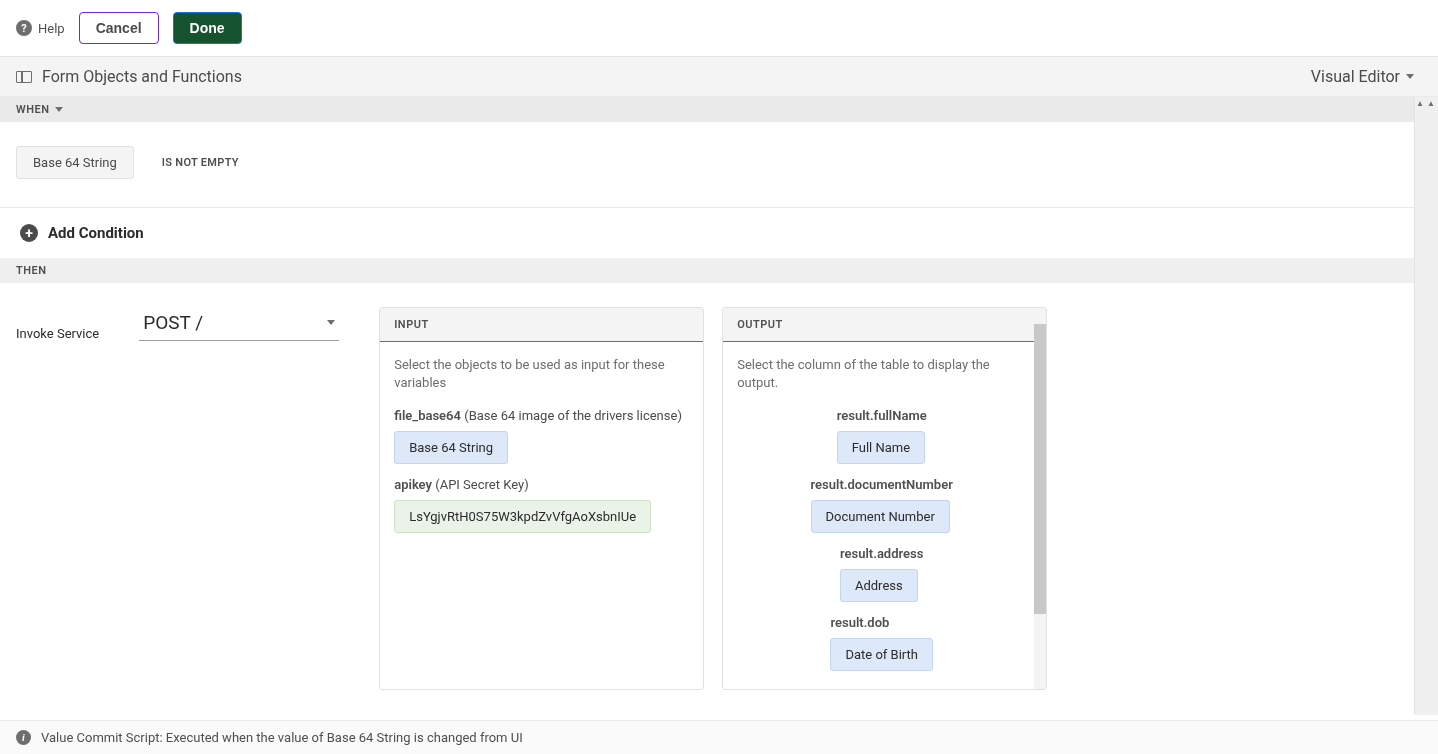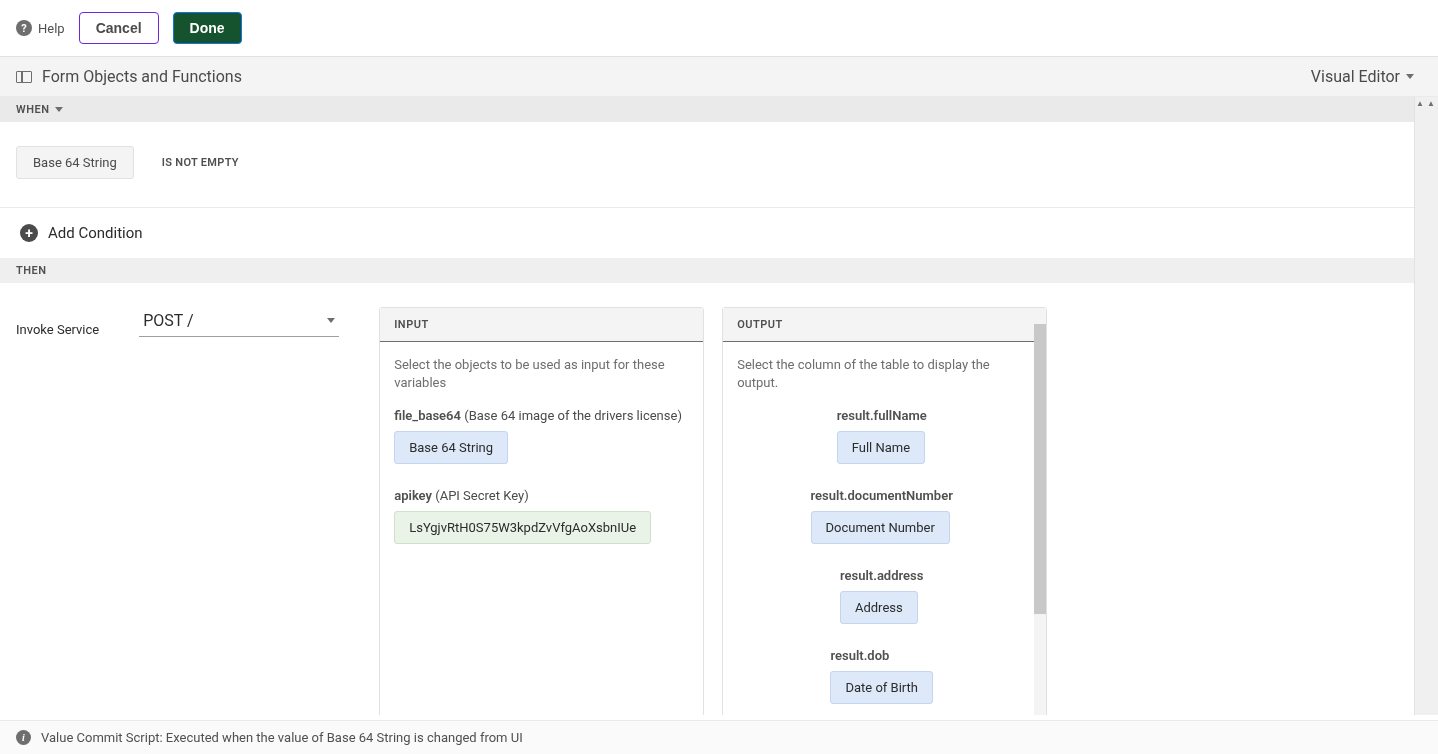--- a/index.html
+++ b/index.html
@@ -30,32 +30,32 @@
 
 .section-bar { background:#eaeaea; padding:6px 16px; font-size:11px; font-weight:600; letter-spacing:.5px; color:#505050; display:flex; align-items:center; gap:6px; }
 .section-bar-light { background:#efefef; }
 
 .when-body { padding:24px 16px 28px; display:flex; align-items:center; gap:28px; border-bottom:1px solid #eaeaea; }
 .chip { display:inline-flex; align-items:center; padding:8px 16px; background:#f4f4f4; border:1px solid #e1e1e1; border-radius:3px; font-size:13px; color:#4b4b4b; }
 .op-label { font-size:11px; font-weight:600; letter-spacing:.3px; color:#505050; }
 
 .add-condition-row { display:flex; align-items:center; gap:10px; padding:16px 20px; cursor:pointer; }
 .plus-icon { width:18px; height:18px; border-radius:50%; background:#4b4b4b; color:#fff; display:flex; align-items:center; justify-content:center; font-size:14px; font-weight:bold; line-height:1; }
-.add-condition-row .label { font-size:15px; font-weight:400; color:#2c2c2c; }
+.add-condition-row .label { font-size:15px; font-weight:700; color:#2c2c2c; }
 
 .then-body { padding:24px 16px; display:flex; gap:40px; align-items:flex-start; }
 .action-row { display:flex; align-items:flex-end; gap:40px; }
 .action-label { font-size:13px; color:#2c2c2c; padding-top:4px; }
-.dropdown { display:flex; align-items:center; justify-content:space-between; width:200px; padding:4px 4px 6px 4px; border:none; border-bottom:1px solid #a0a0a0; background:transparent; font-size:16px; color:#2c2c2c; cursor:pointer; }
+.dropdown { display:flex; align-items:center; justify-content:space-between; width:200px; padding:4px 4px 6px 4px; border:none; border-bottom:1px solid #a0a0a0; background:transparent; font-size:19px; color:#2c2c2c; cursor:pointer; }
 
 .io-panels { display:flex; gap:18px; }
 .panel { width:325px; border:1px solid #e1e1e1; border-radius:3px; display:flex; flex-direction:column; background:#fff; }
 .panel-header { background:#f4f4f4; border-bottom:1px solid #6e6e6e; padding:10px 14px; font-size:11px; font-weight:600; letter-spacing:.5px; color:#505050; }
 .panel-sub { padding:14px 14px 6px; font-size:13px; color:#6e6e6e; line-height:1.4; }
-.panel-body { padding:10px 14px 18px; display:flex; flex-direction:column; gap:24px; overflow-y:auto; }
+.panel-body { padding:10px 14px 18px; display:flex; flex-direction:column; gap:13px; overflow-y:auto; }
 .panel.output { position:relative; }
 .panel.output .panel-body { max-height:340px;align-items:center; }
 
 .field-block { display:flex; flex-direction:column; gap:8px; }
 .field-label { font-size:13px; color:#4b4b4b; }
 .field-label .bold { font-weight:600; color:#505050; }
 .token-blue { display:inline-flex; align-items:center; padding:8px 14px; background:#dde8f8; border:1px solid #c3d5f0; border-radius:3px; font-size:13px; color:#2c2c2c; width:fit-content; cursor:pointer; }
 .token-green { display:inline-flex; align-items:center; padding:8px 14px; background:#eaf3e8; border:1px solid #cfe2c8; border-radius:3px; font-size:13px; color:#2c2c2c; width:fit-content; }
 
 .panel-scroll-stub { position:absolute; right:0; top:0; bottom:0; width:12px; background:#f4f4f4; }

